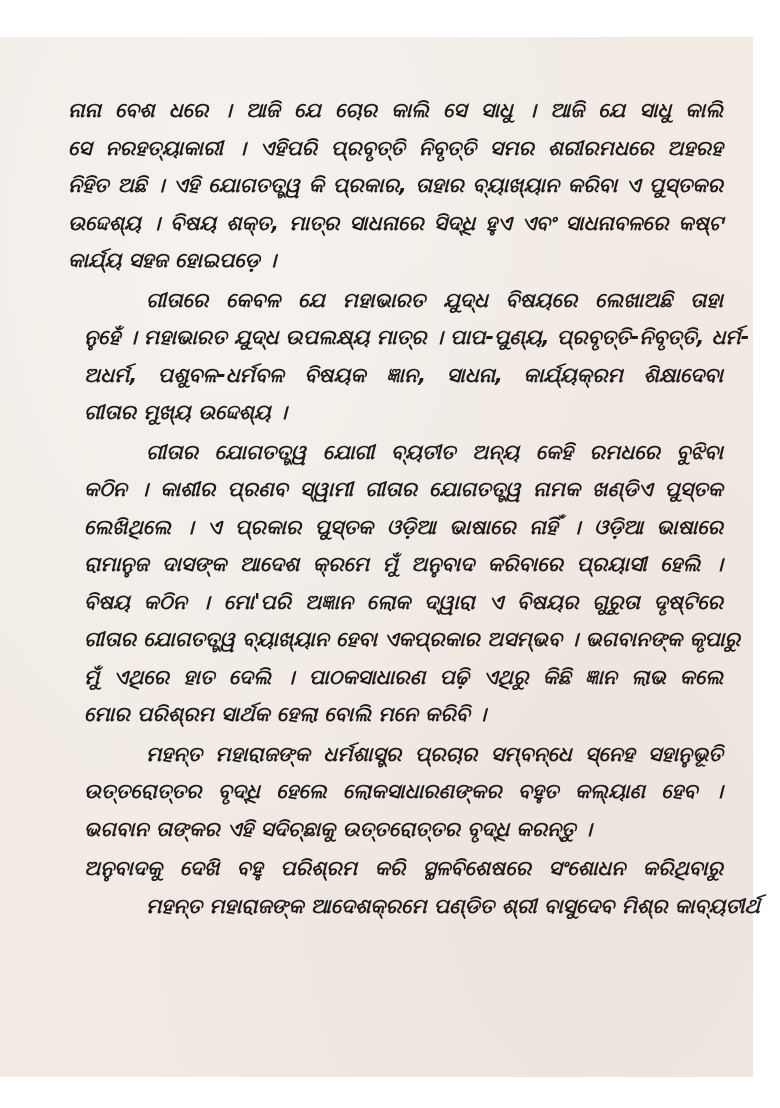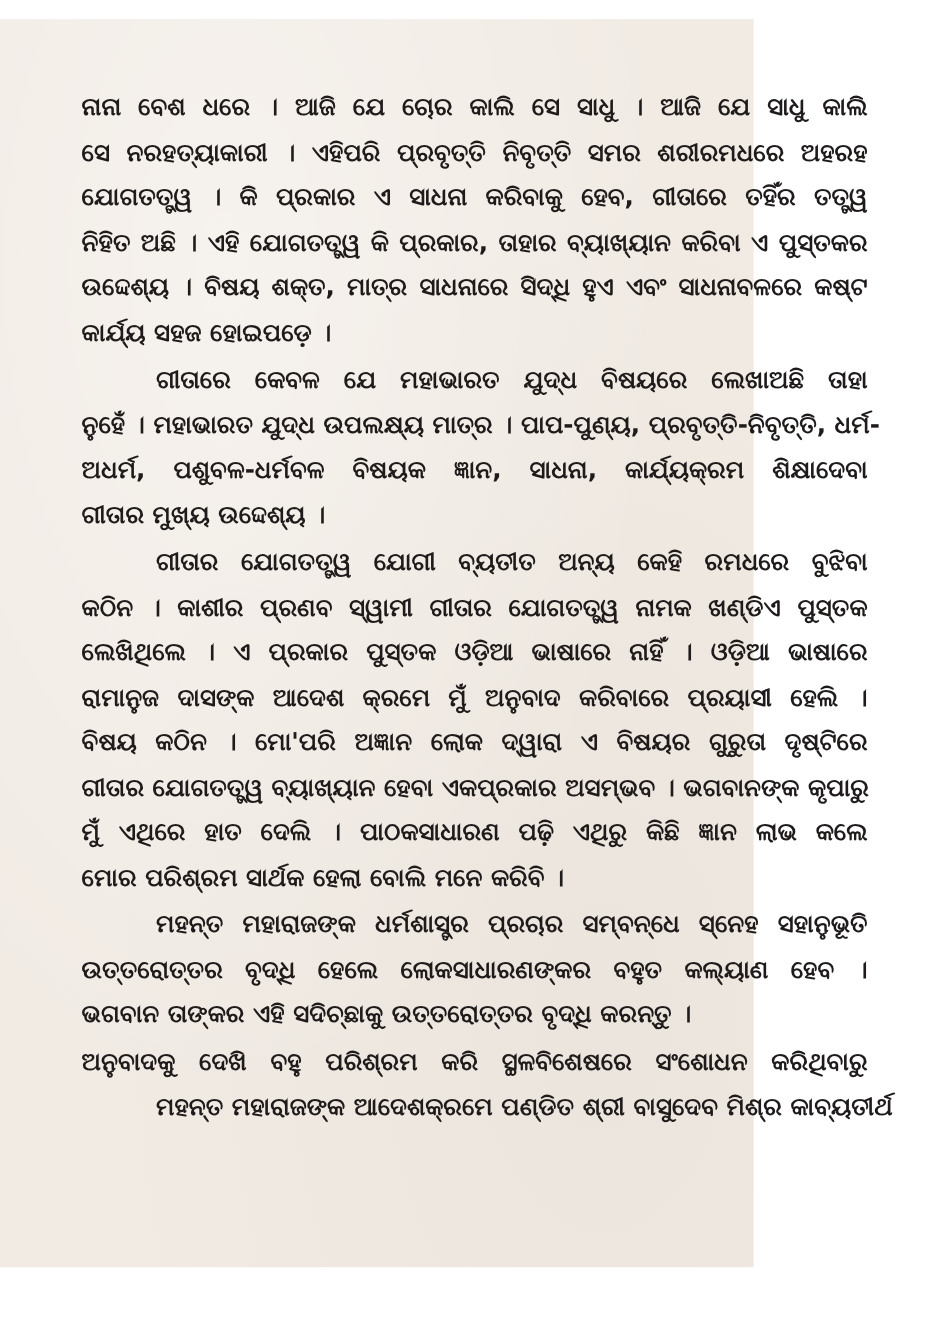--- a/index.html
+++ b/index.html
@@ -9,27 +9,28 @@
   }
   body {
     width: 780px;
     height: 1108px;
     position: relative;
     overflow: hidden;
   }
   .page {
     position: absolute;
     left: 0;
-    top: 16px;
-    width: 628px;
+    top: 37px;
+    width: 753px;
     height: 1040px;
     background: #f1ebe4;
     background-image:
       radial-gradient(ellipse at 30% 20%, rgba(255,255,255,0.35), rgba(255,255,255,0) 60%),
       radial-gradient(ellipse at 80% 80%, rgba(220,210,200,0.25), rgba(220,210,200,0) 60%);
+    font-style: italic;
   }
   .text-block {
     position: absolute;
     left: 68px;
     top: 55px;
     width: 655px;
     font-family: "DejaVu Sans", sans-serif;
     font-size: 20.5px;
     font-weight: bold;
     color: #1f1b1b;
@@ -37,20 +38,21 @@
   }
   .para {
     margin: 0;
     padding: 0;
     text-align: justify;
     text-align-last: left;
   }
   .para.indent {
     text-indent: 62px;
     margin-top: 2px;
+    margin-left: 16px;
   }
   .line {
     display: block;
     white-space: nowrap;
     text-align: justify;
     text-align-last: justify;
   }
   .line.last {
     text-align-last: left;
   }
@@ -63,21 +65,20 @@
 </style>
 </head>
 <body>
 
 <div class="page">
   <div class="text-block">
 
     <p class="para">
       <span class="line">ନାନା ବେଶ ଧରେ । ଆଜି ଯେ ଚୋର କାଲି ସେ ସାଧୁ । ଆଜି ଯେ ସାଧୁ କାଲି</span>
       <span class="line">ସେ ନରହତ୍ୟାକାରୀ । ଏହିପରି ପ୍ରବୃତ୍ତି ନିବୃତ୍ତି ସମର ଶରୀରମଧରେ ଅହରହ</span>
-      <span class="line">ଯୋଗତତ୍ତ୍ୱ । କି ପ୍ରକାର ଏ ସାଧନା କରିବାକୁ ହେବ, ଗୀତାରେ ତହିଁର ତତ୍ତ୍ୱ</span>
       <span class="line">ନିହିତ ଅଛି । ଏହି ଯୋଗତତ୍ତ୍ୱ କି ପ୍ରକାର, ତାହାର ବ୍ୟାଖ୍ୟାନ କରିବା ଏ ପୁସ୍ତକର</span>
       <span class="line">ଉଦ୍ଦେଶ୍ୟ । ବିଷୟ ଶକ୍ତ, ମାତ୍ର ସାଧନାରେ ସିଦ୍ଧି ହୁଏ ଏବଂ ସାଧନାବଳରେ କଷ୍ଟ</span>
       <span class="line last">କାର୍ଯ୍ୟ ସହଜ ହୋଇପଡ଼େ ।</span>
     </p>
 
     <p class="para indent">
       <span class="line first">ଗୀତାରେ କେବଳ ଯେ ମହାଭାରତ ଯୁଦ୍ଧ ବିଷୟରେ ଲେଖାଅଛି ତାହା</span>
       <span class="line">ନୁହେଁ । ମହାଭାରତ ଯୁଦ୍ଧ ଉପଲକ୍ଷ୍ୟ ମାତ୍ର । ପାପ-ପୁଣ୍ୟ, ପ୍ରବୃତ୍ତି-ନିବୃତ୍ତି, ଧର୍ମ-</span>
       <span class="line">ଅଧର୍ମ, ପଶୁବଳ-ଧର୍ମବଳ ବିଷୟକ ଜ୍ଞାନ, ସାଧନା, କାର୍ଯ୍ୟକ୍ରମ   ଶିକ୍ଷାଦେବା</span>
       <span class="line last">ଗୀତାର ମୁଖ୍ୟ ଉଦ୍ଦେଶ୍ୟ ।</span>

